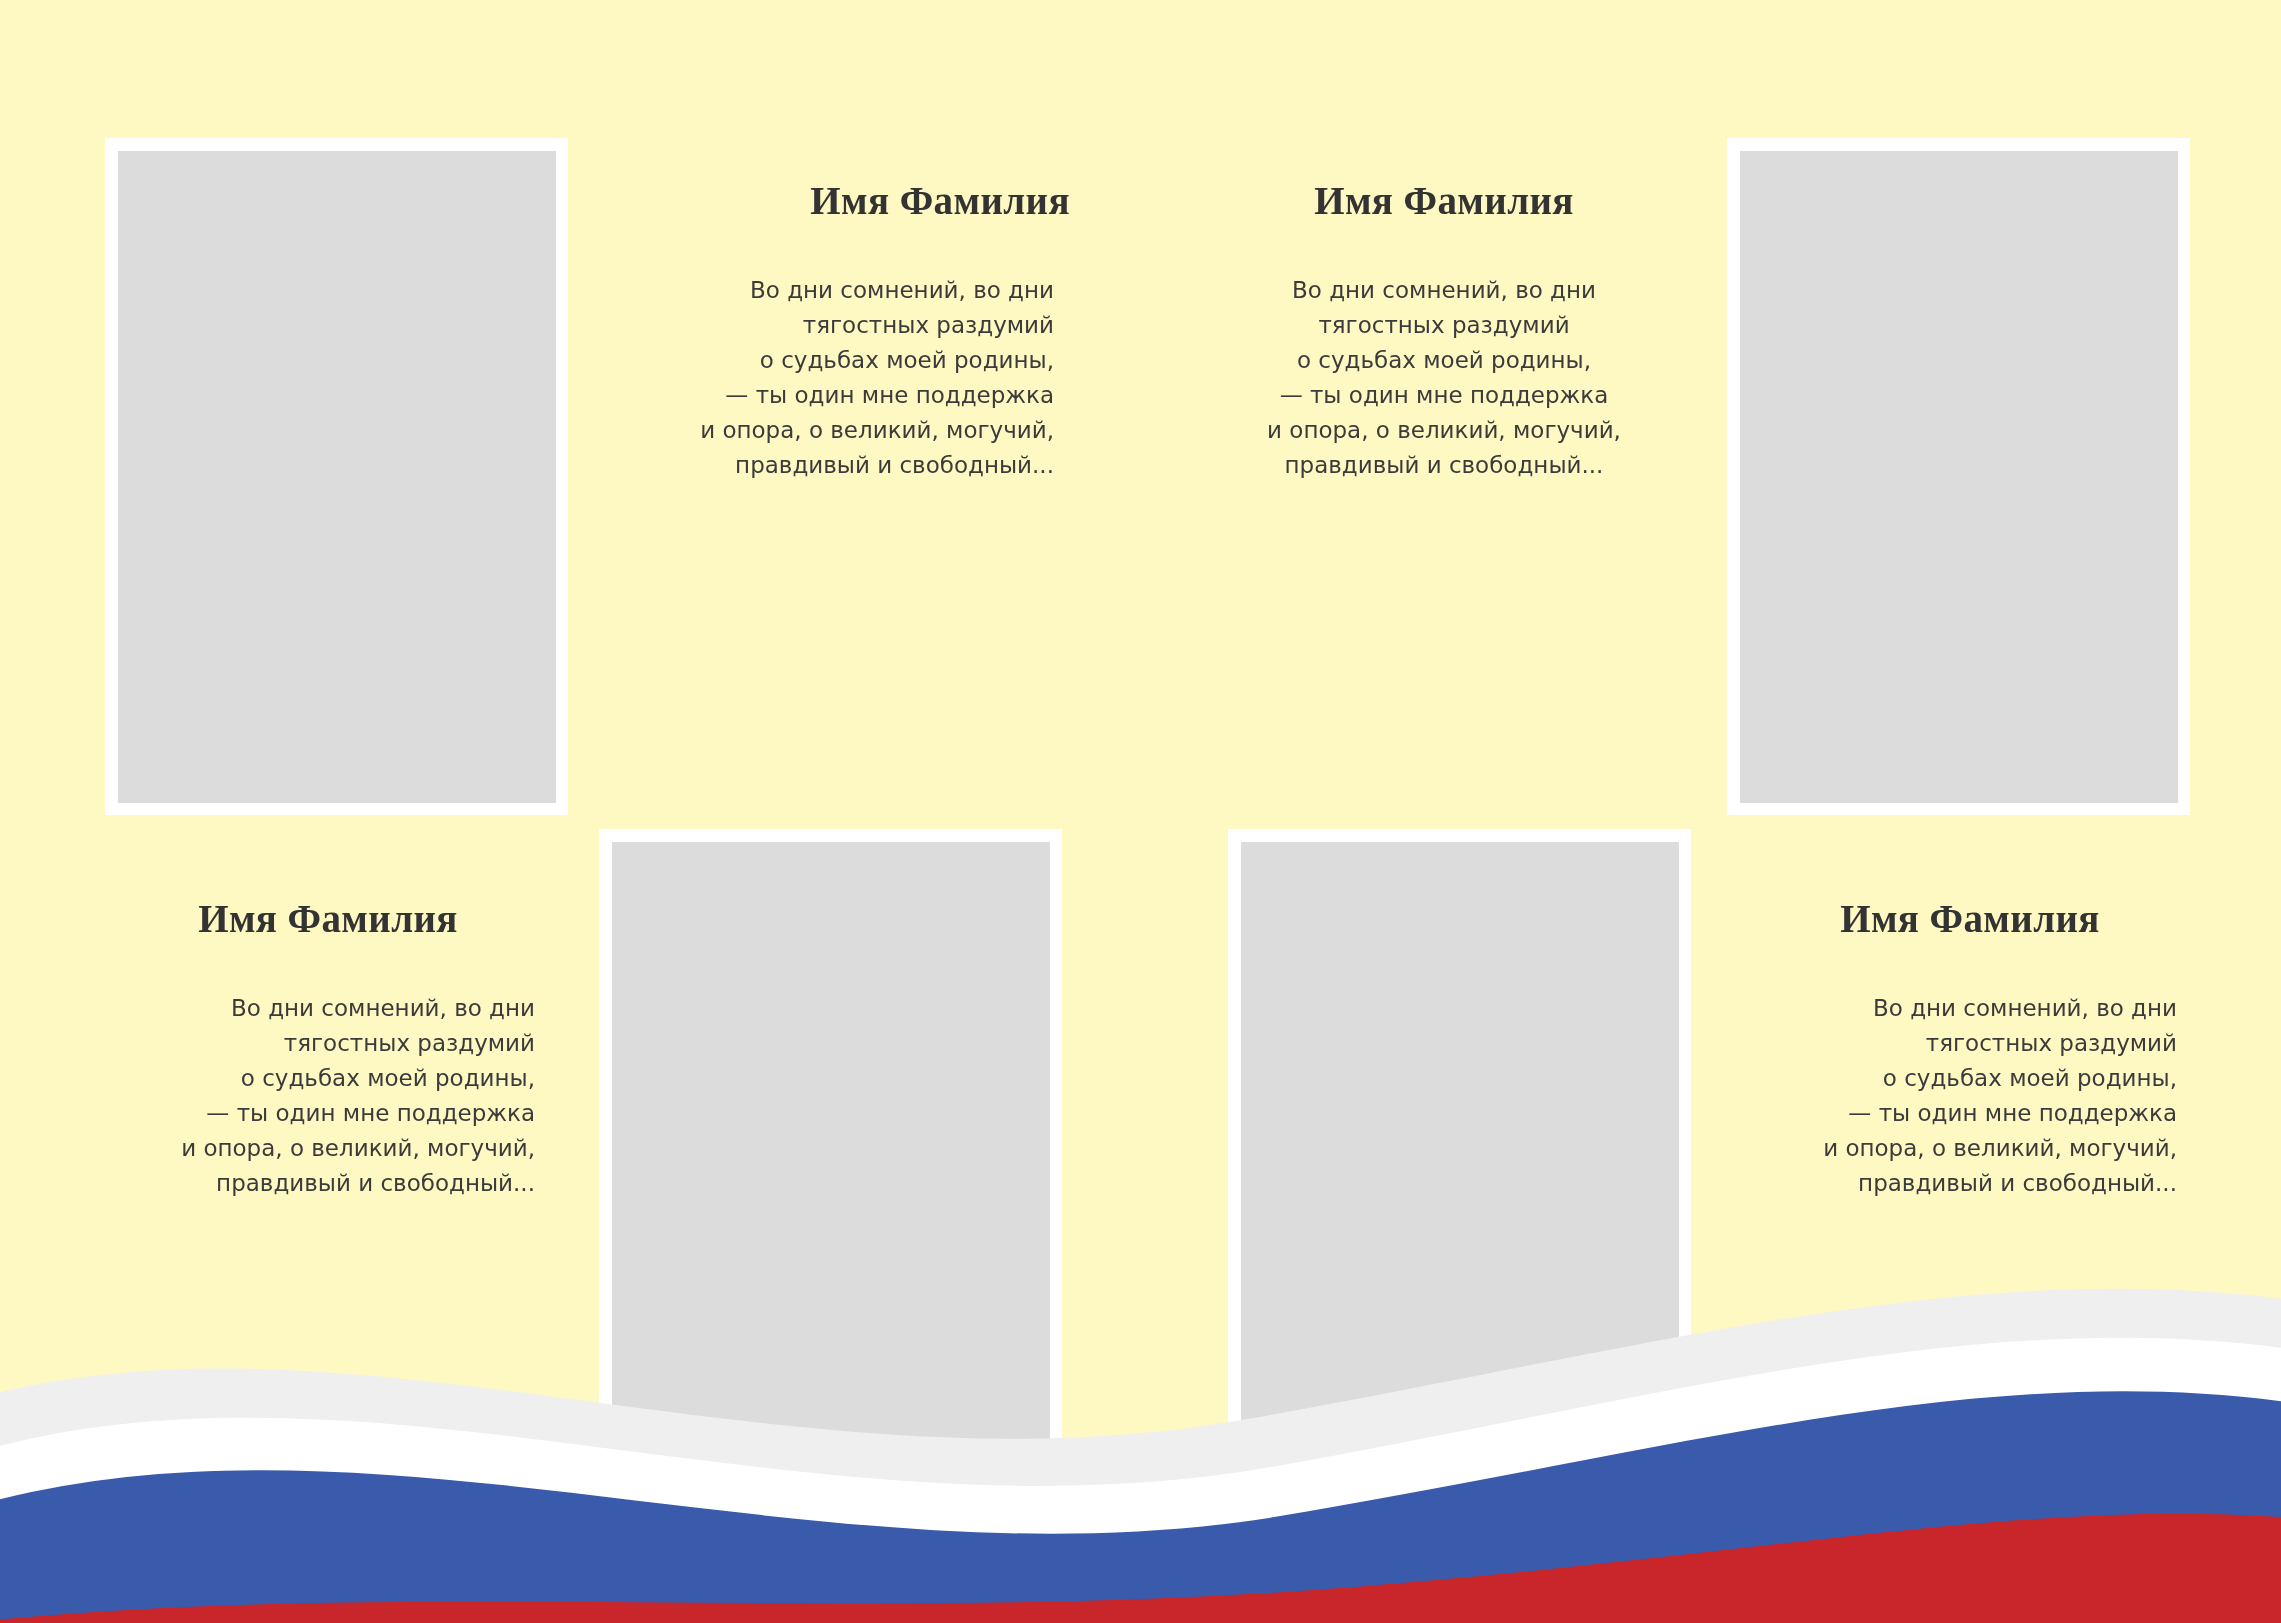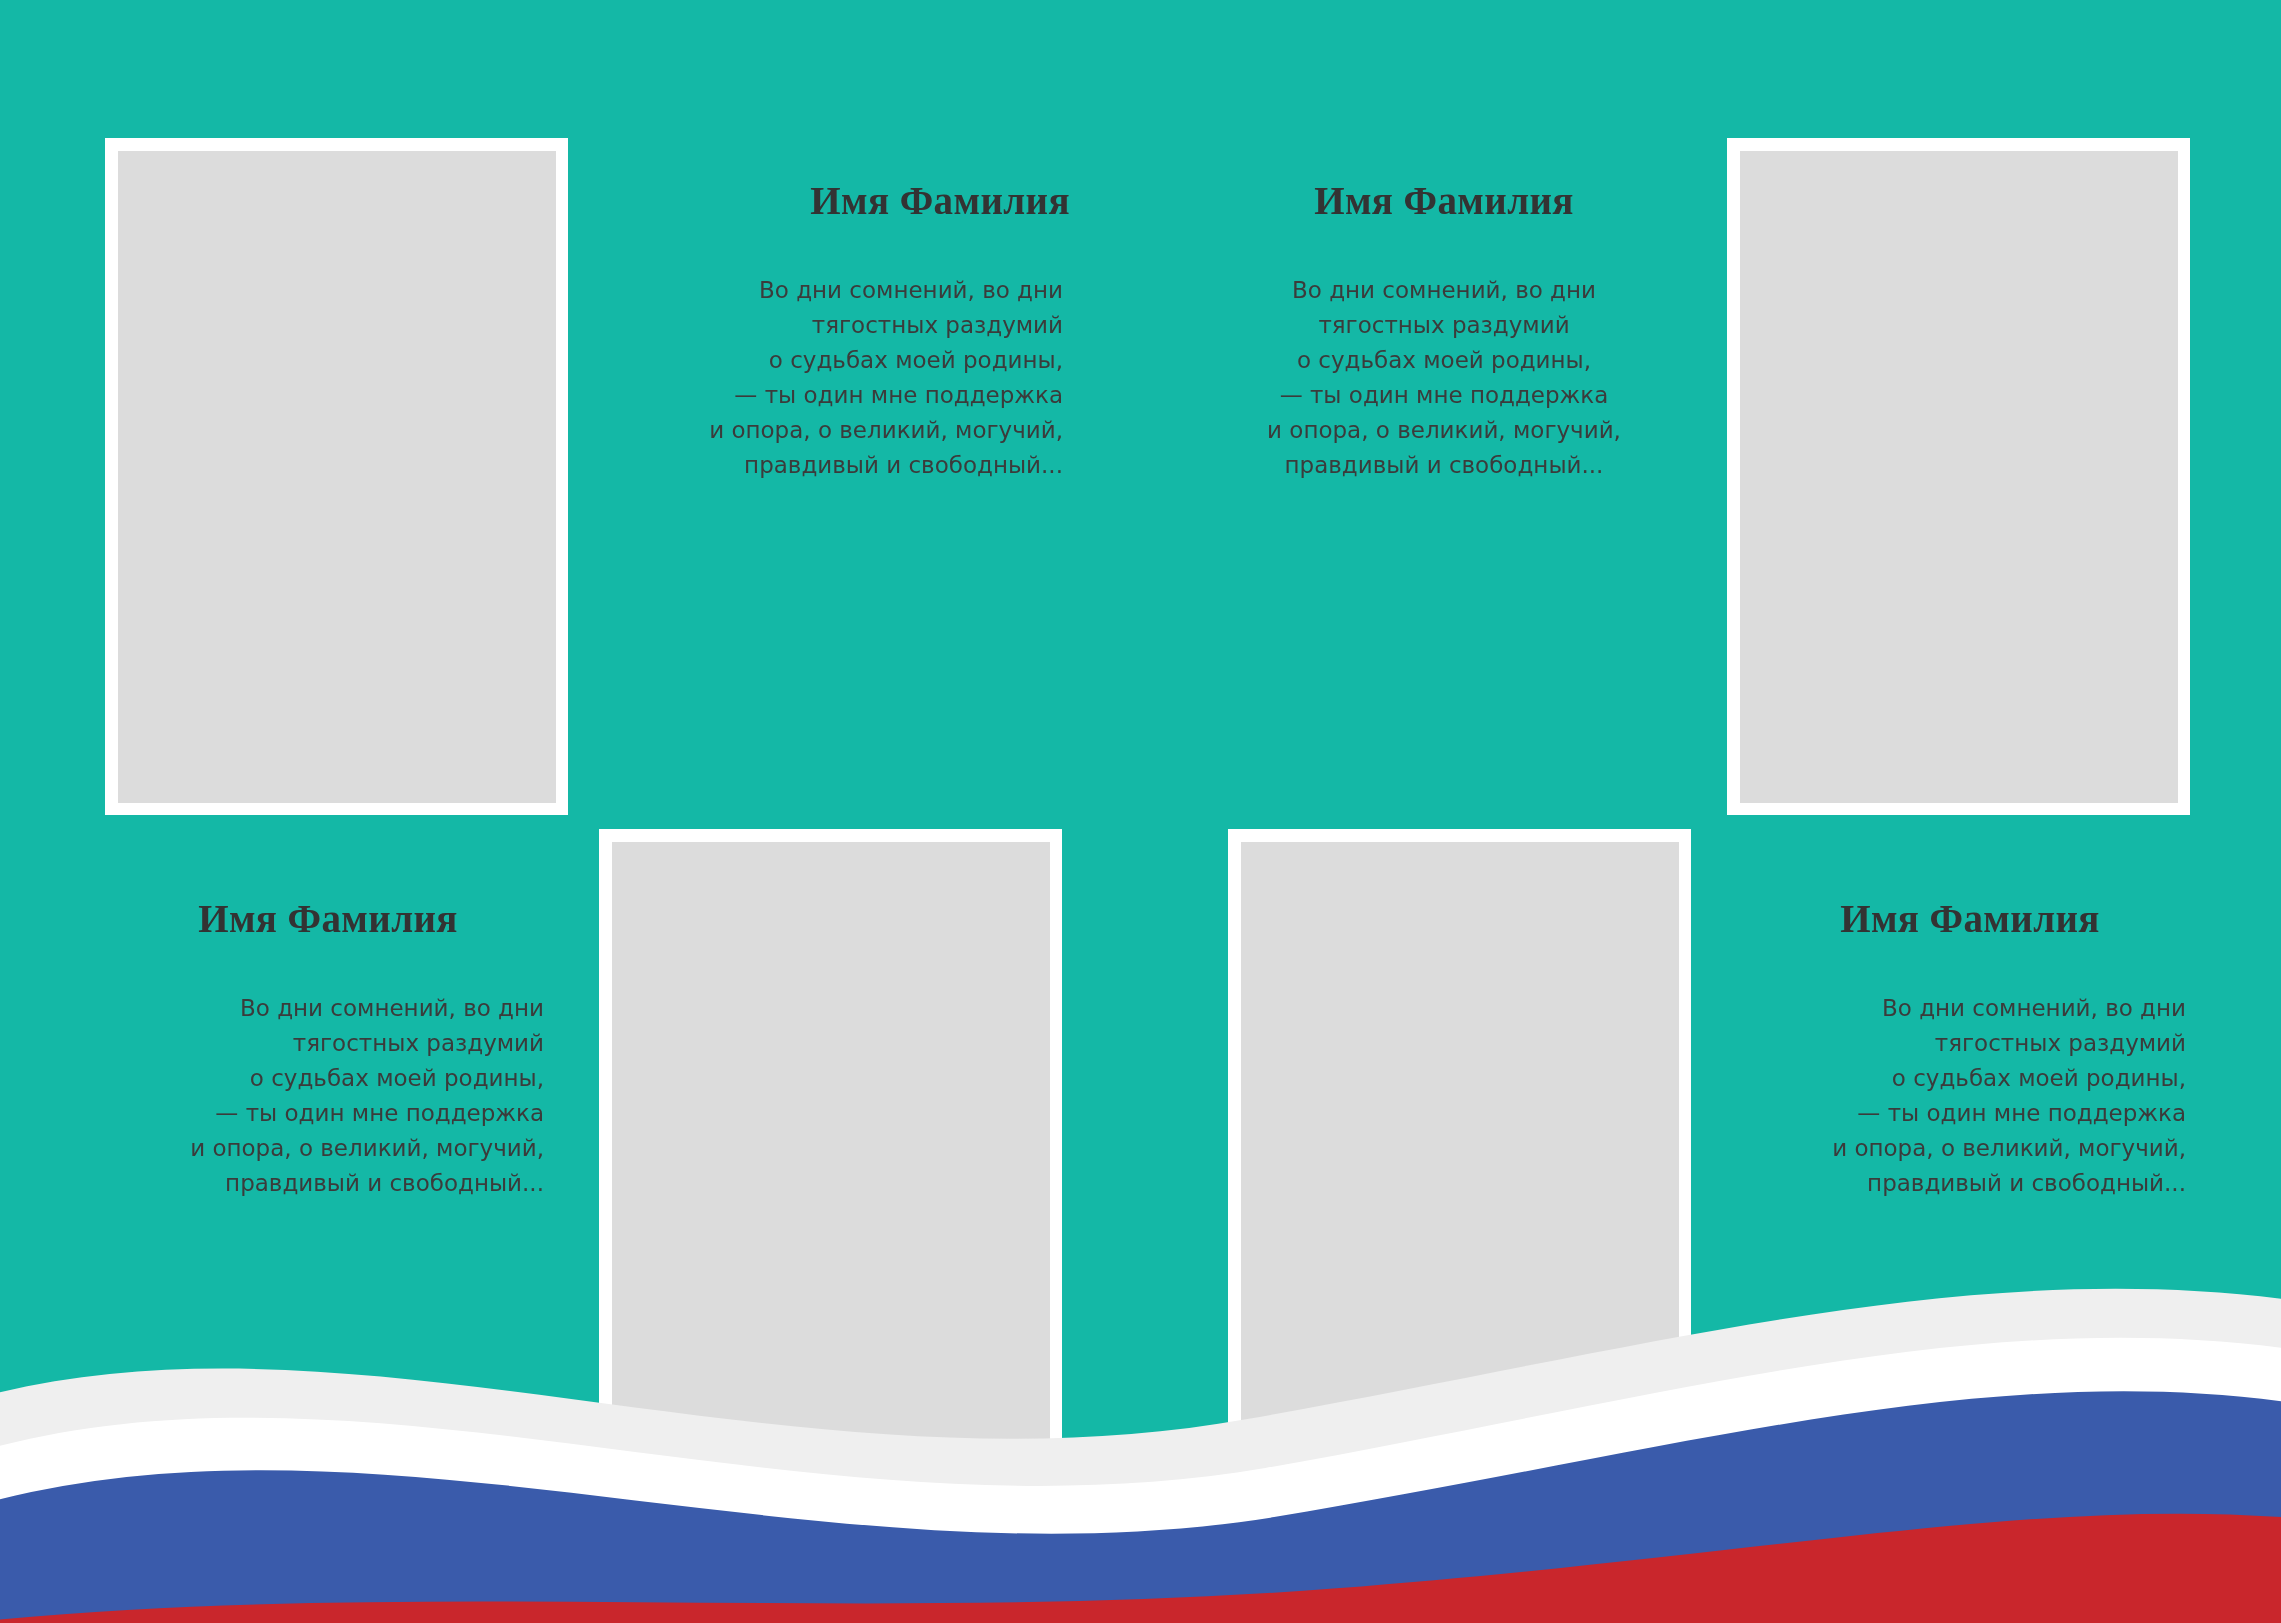--- a/index.html
+++ b/index.html
@@ -7,21 +7,21 @@
     padding: 0;
     background: #ffffff;
   }
   body {
     font-family: "Liberation Sans", sans-serif;
   }
   .page {
     position: relative;
     width: 2281px;
     height: 1624px;
-    background: #14b8a6;
+    background: #fef9c3;
     overflow: hidden;
   }
 
   
   .ribbon {
     position: absolute;
     left: 0;
     bottom: 0;
     width: 2281px;
     height: 499px;
@@ -53,21 +53,21 @@
     color: #333333;
     letter-spacing: 0.4px;
     margin: 0 0 50px 0;
     white-space: nowrap;
   }
   .poem {
     font-family: "DejaVu Sans", sans-serif;
     font-size: 23px;
     line-height: 1.52;
     color: #3b3b3b;
-    margin: 7px;
+    margin: 16px;
     white-space: pre-line;
   }
   .align-right { text-align: right; }
   .align-center { text-align: center; }
 
   
   #frame-1 { left: 105px; top: 138px; width: 463px; height: 677px; }
   #block-1 { left: 624px; top: 178px; width: 446px; }
   #block-2 { left: 1221px; top: 178px; width: 446px; }
   #frame-2 { left: 1727px; top: 138px; width: 463px; height: 677px; }

